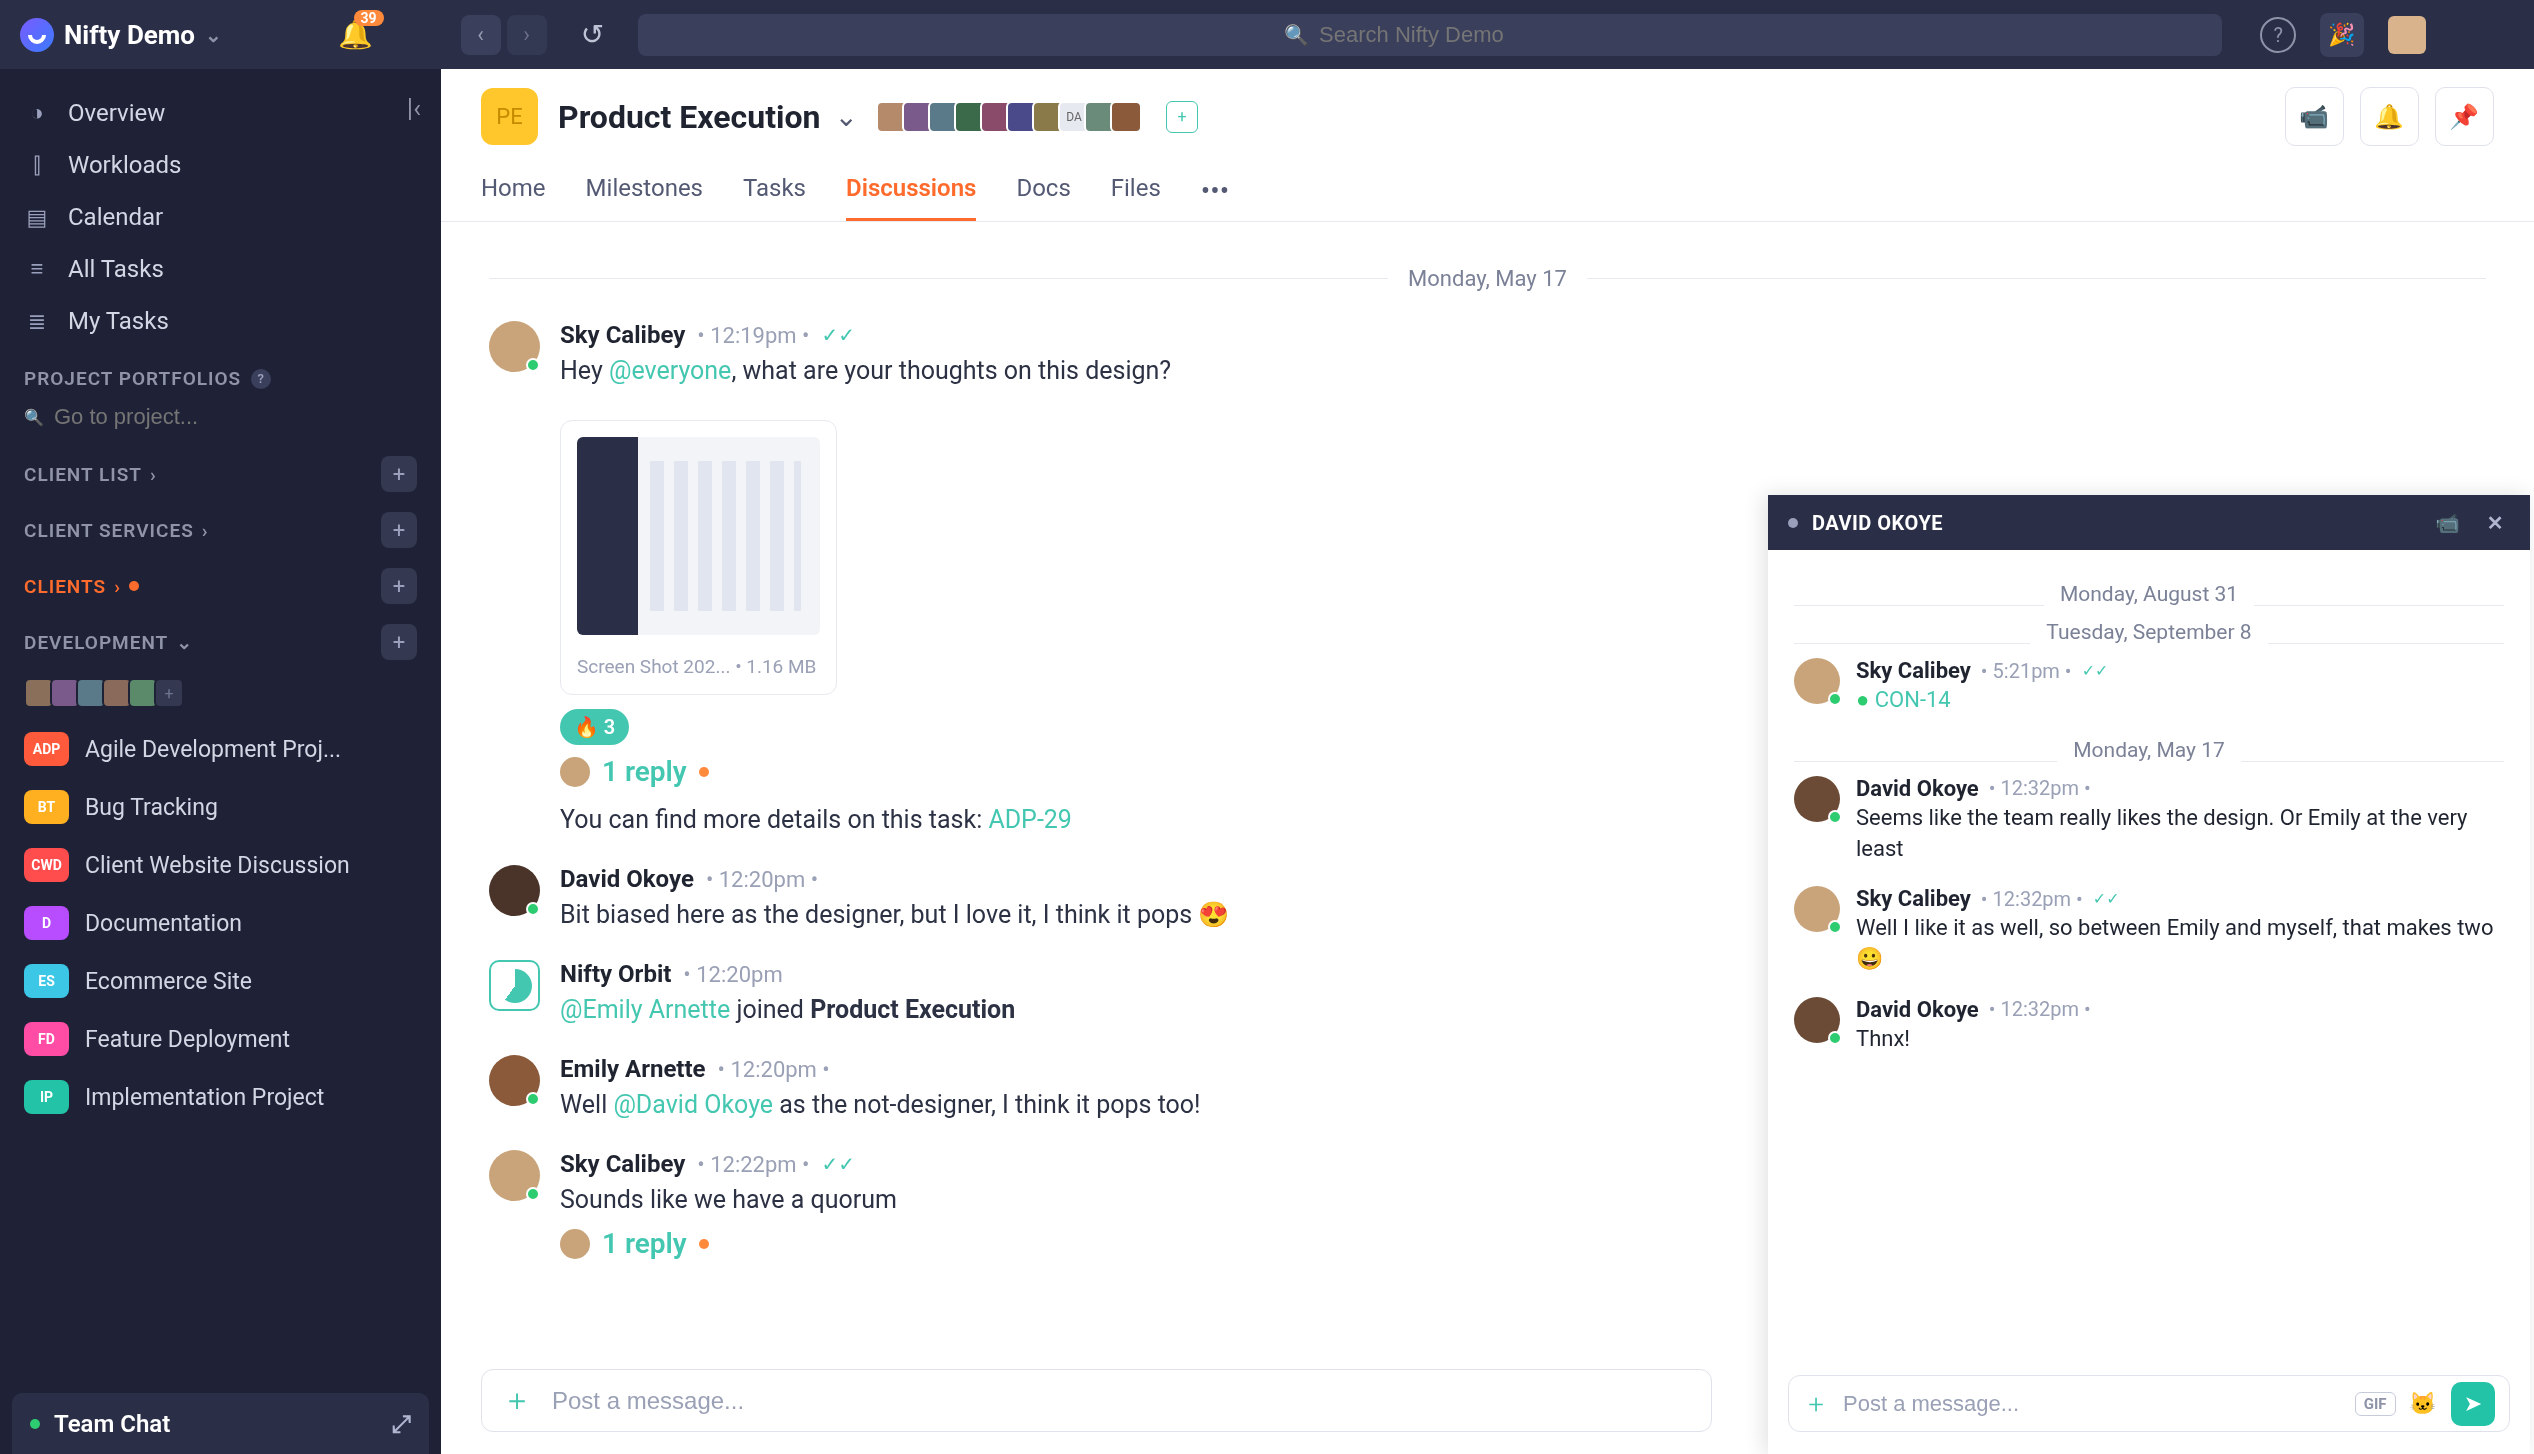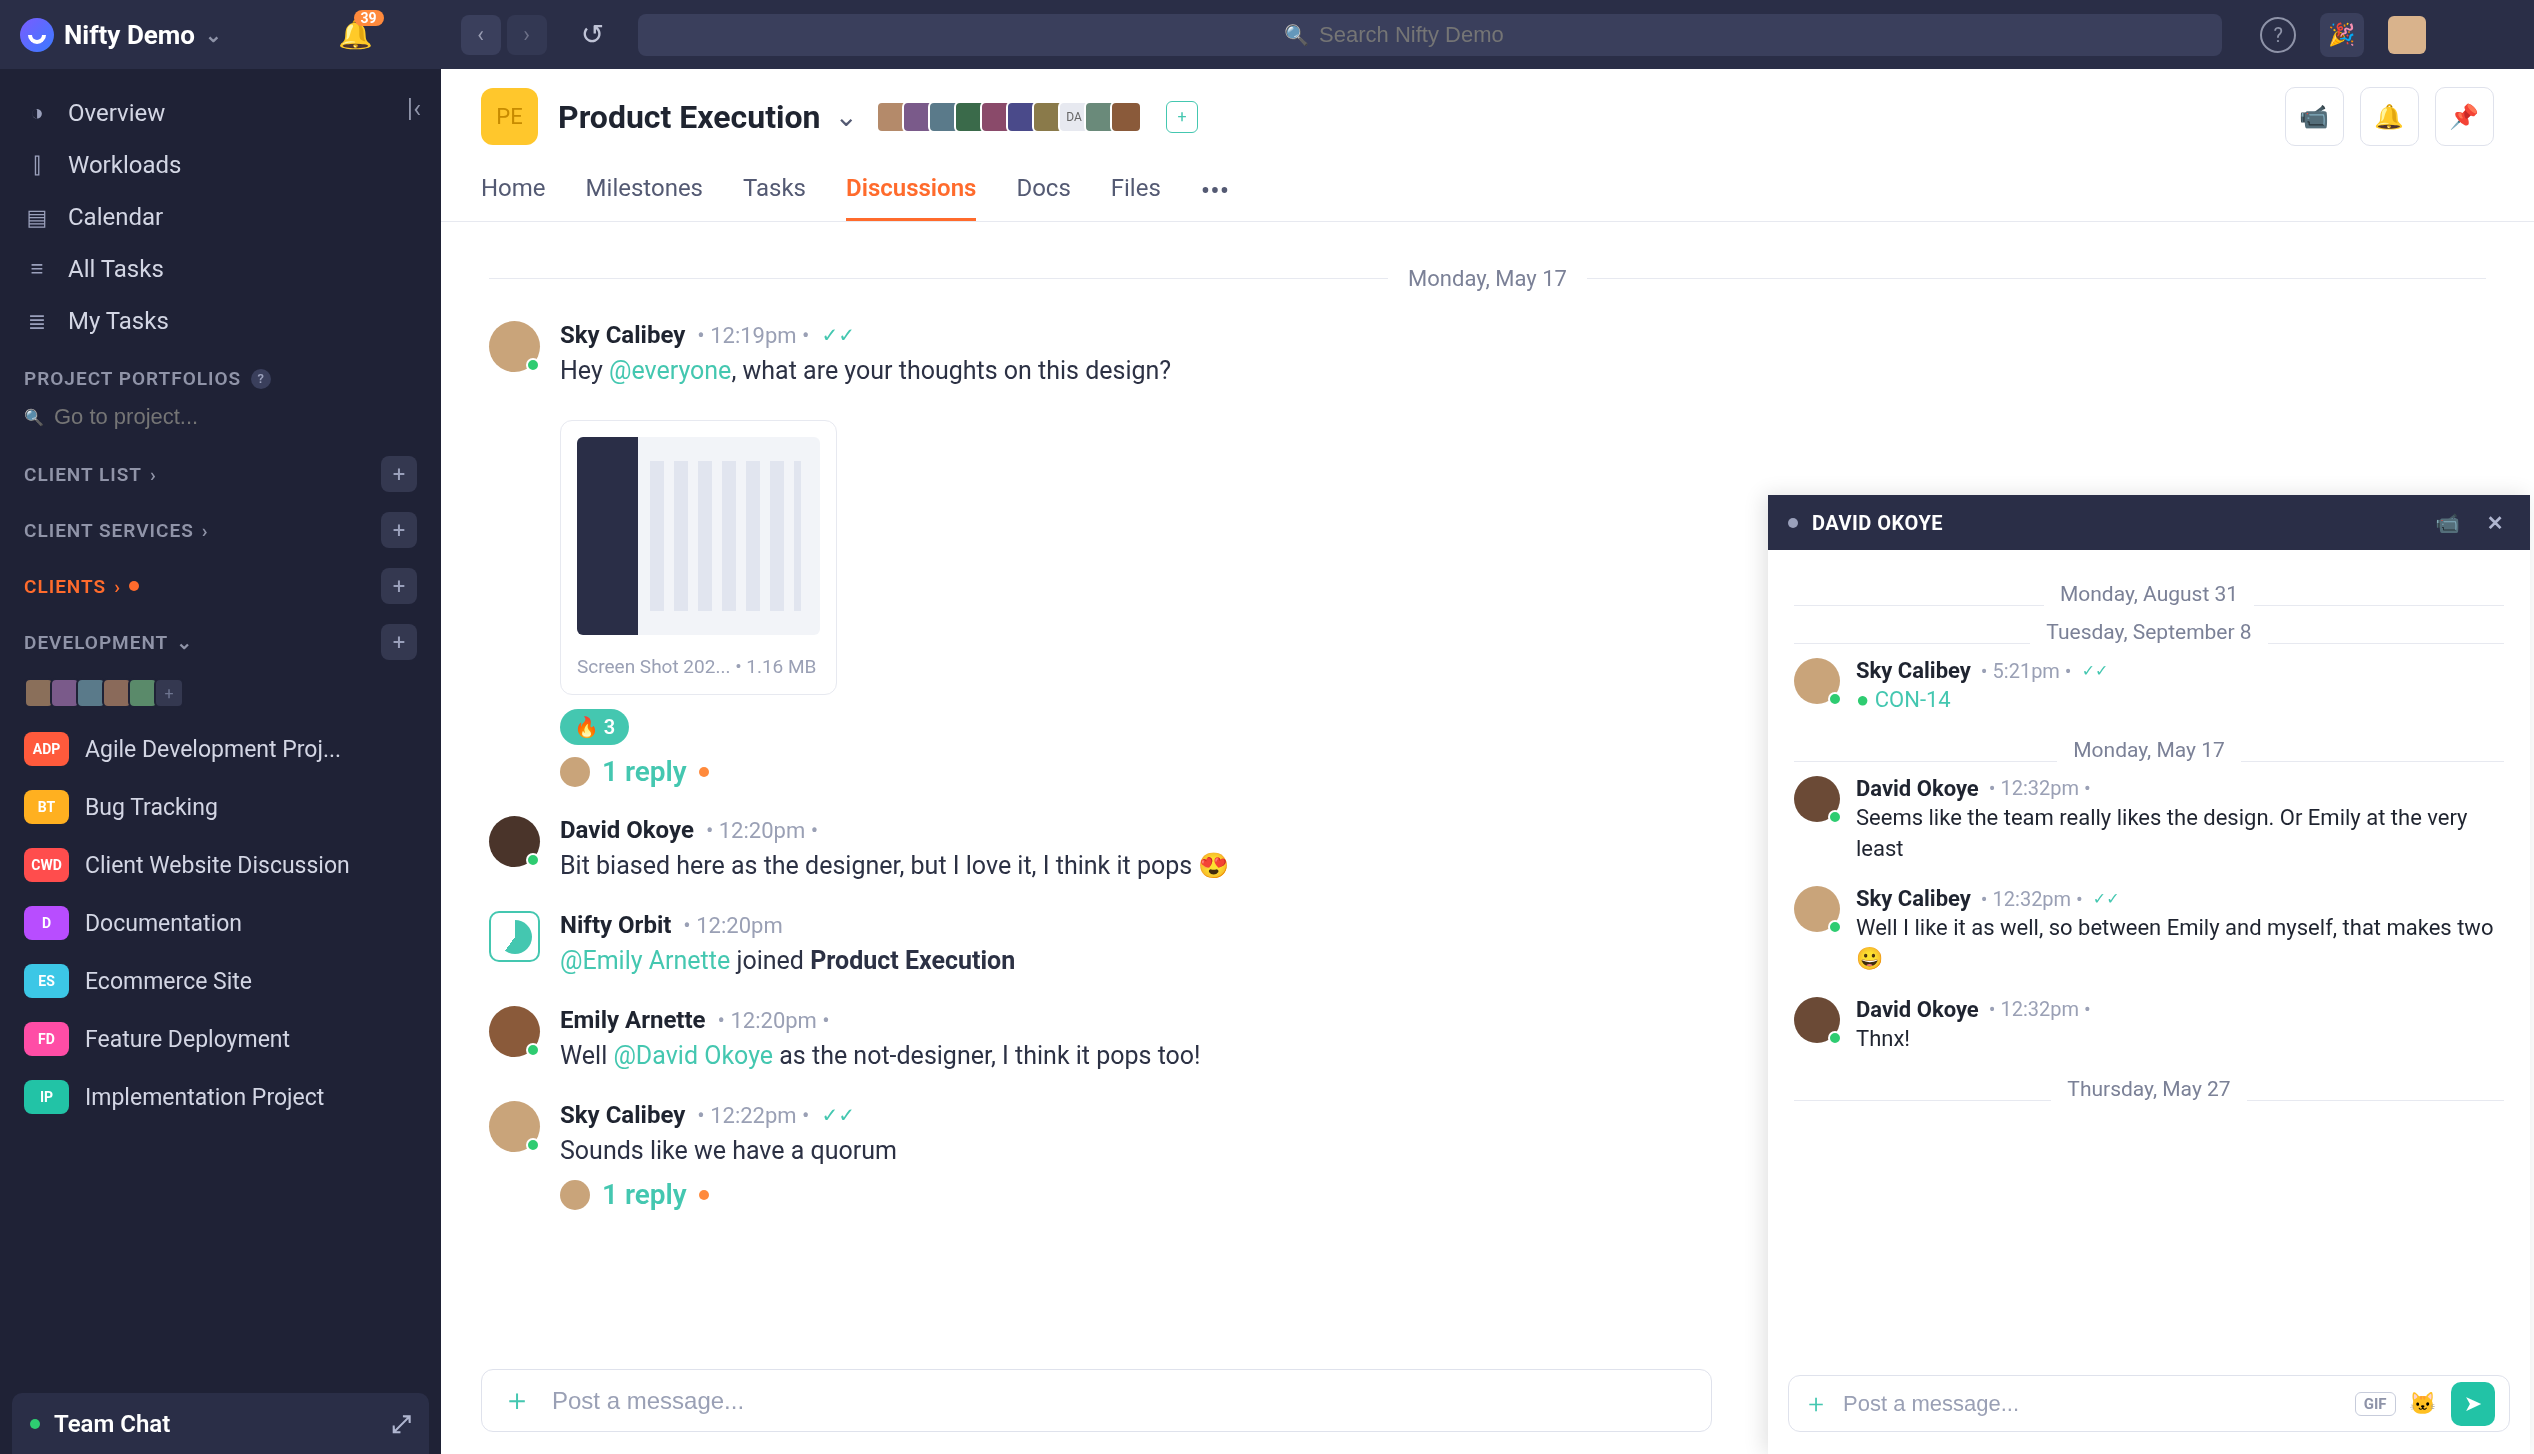--- a/index.html
+++ b/index.html
@@ -338,21 +338,21 @@
           <span class="checks">✓✓</span>
         </div>
         <div class="text">Hey <span class="mention">@everyone</span>, what are your thoughts on this design?</div>
         <div class="attach">
       <div class="thumb"></div>
       <div class="cap">Screen Shot 202... • 1.16 MB</div>
               </div><div class="react-pill">🔥 3</div><div class="reply-row">
                 <div class="rav"></div>
                 <span class="rtext">1 reply</span>
                 <span class="rdot"></span>
-              </div>
+              </div><div class="text" style="margin-top:14px">You can find more details on this task: <span class="link">ADP-29</span></div>
       </div>
     </div>
           <div class="msg">
       <div class="av" style="background:#4a342a">
               <div class="status"></div>
             </div>
       <div class="body">
         <div class="meta">
           <span class="name">David Okoye</span>
           <span class="time">• 12:20pm •</span>
@@ -477,23 +477,20 @@
             </div>
     <div class="body">
       <div class="meta">
                 <span class="name">David Okoye</span>
         <span class="time">• 12:32pm •</span>
 
       </div>
               <div class="text">Thnx!</div>
             </div>
           </div>
-          <div class="dm-sep">
-            <span>Thursday, May 27</span>
-          </div>
         </div>
       <div class="dm-comp">
         <span class="plus">＋</span>
         <input placeholder="Post a message..." style="">
         <span class="gif">GIF</span>
         <span class="cat">🐱</span>
         <div class="send">➤</div>
       </div>
     </div>
   </div>

